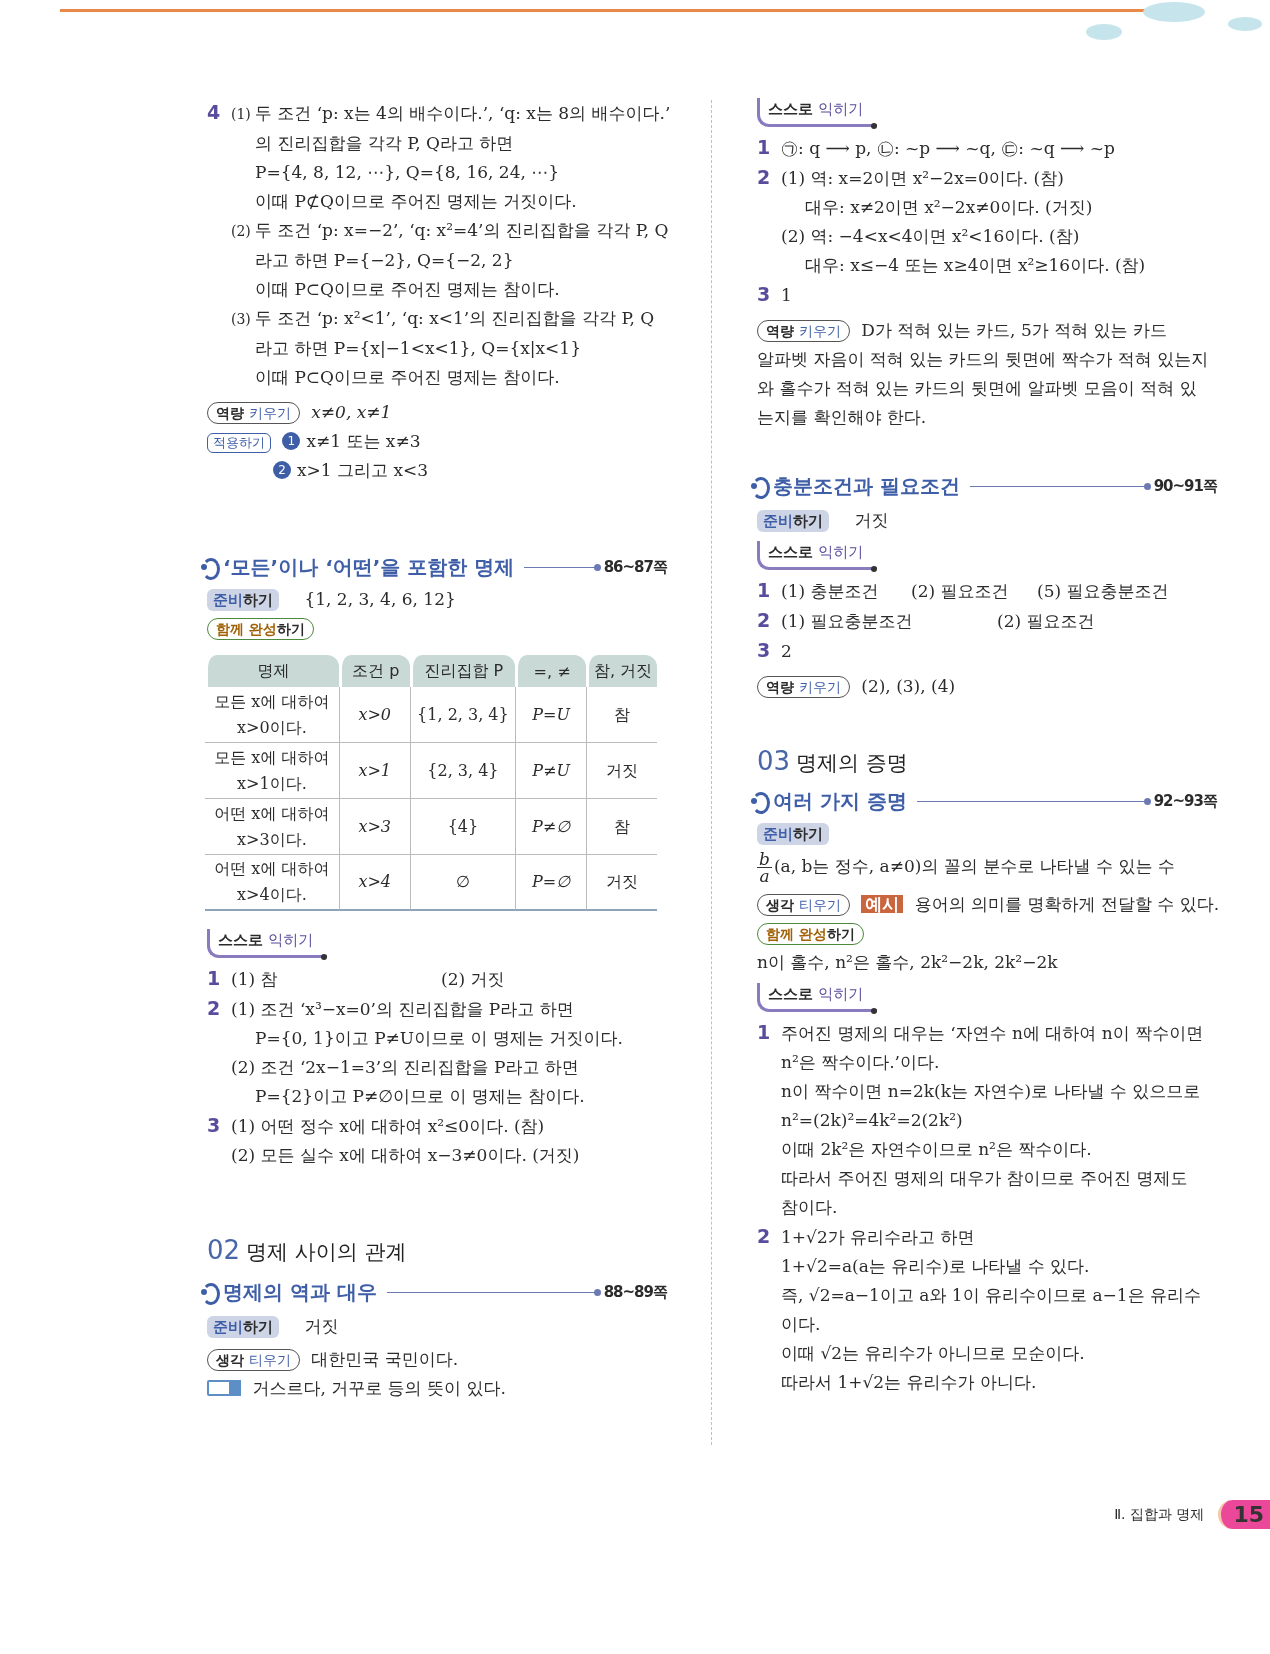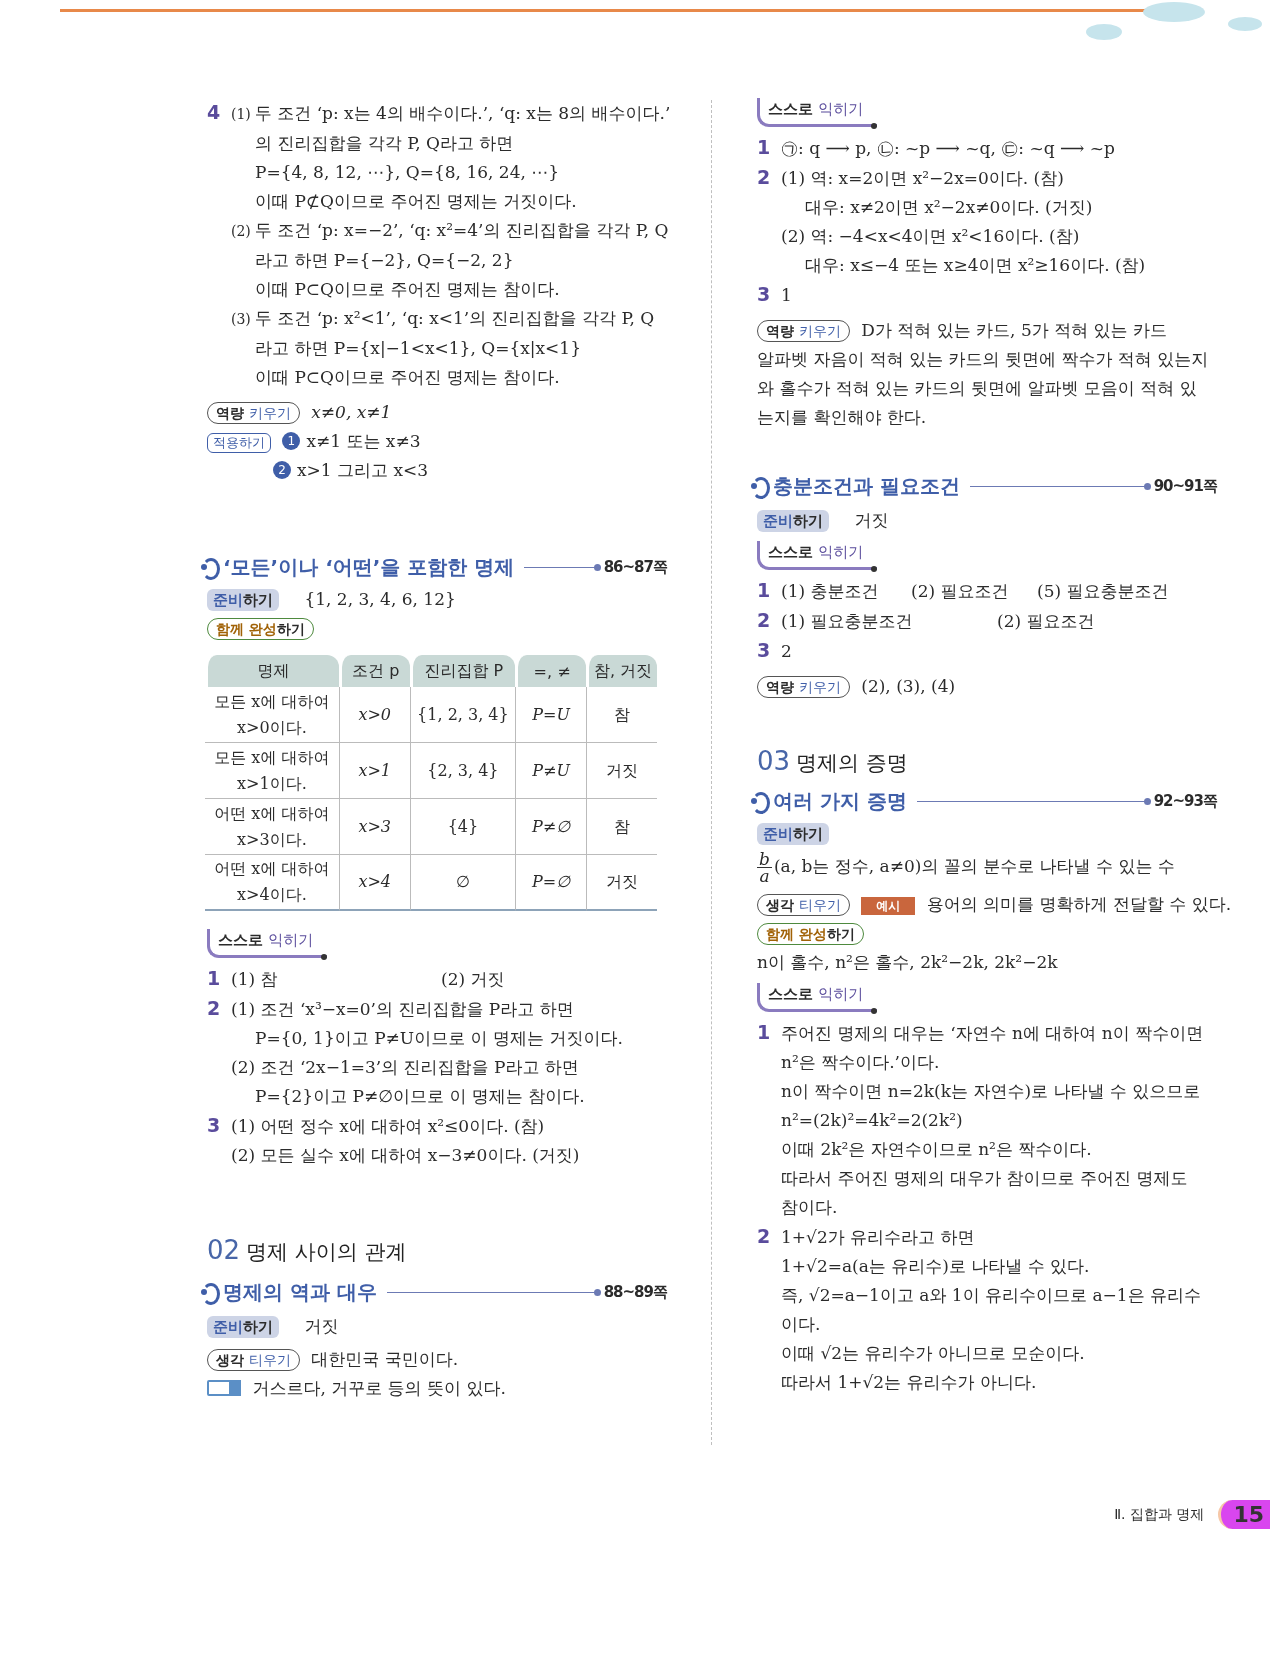--- a/index.html
+++ b/index.html
@@ -20,40 +20,40 @@
   .tag-prep { display: inline-block; background: #cdd4e6; border-radius: 6px; padding: 0 6px; font-family: "DejaVu Sans", sans-serif; font-weight: bold; font-size: 15px; line-height: 22px; margin-right: 20px; }
   .tag-prep .c { color: #3f5ea8; }
   .tag-pill { display: inline-block; border: 1.5px solid #555; border-radius: 11px; padding: 0 8px; font-family: "DejaVu Sans", sans-serif; font-weight: bold; font-size: 14px; line-height: 20px; margin-right: 6px; }
   .tag-pill .c { color: #3f5ea8; font-weight: normal; }
   .tag-green { border-color: #4e8a3e; }
   .tag-green .g { color: #a16207; }
   .tag-apply { display: inline-block; border: 1.5px solid #3f5ea8; border-radius: 6px; padding: 0 5px; color: #3f5ea8; font-family: "DejaVu Sans", sans-serif; font-size: 13px; line-height: 18px; margin-right: 6px; }
   .tag-self { display: inline-block; position: relative; font-family: "DejaVu Sans", sans-serif; font-weight: bold; font-size: 15px; padding: 0 14px 4px 8px; border-left: 3px solid #8a7bbf; border-bottom: 3px solid #8a7bbf; border-radius: 0 0 0 12px; line-height: 22px; }
   .tag-self .c { color: #5a4c9c; font-weight: normal; }
   .tag-self::after { content: ""; position: absolute; right: 0; bottom: -5px; width: 6px; height: 6px; border-radius: 50%; background: #333; }
-  .tag-ex { display: inline-block; background: #c9663d; color: #fff; font-family: "DejaVu Sans", sans-serif; font-size: 12px; font-weight: bold; padding: 0 15px; line-height: 18px; margin-right: 6px; }
+  .tag-ex { display: inline-block; background: #c9663d; color: #fff; font-family: "DejaVu Sans", sans-serif; font-size: 17px; font-weight: bold; padding: 0 4px; line-height: 18px; margin-right: 6px; }
   .circle-num { display: inline-block; width: 18px; height: 18px; border-radius: 50%; background: #3f5ea8; color: #fff; font-family: "DejaVu Sans", sans-serif; font-size: 12px; line-height: 18px; text-align: center; margin-right: 6px; vertical-align: 2px; }
   .sec-head { display: flex; align-items: center; height: 32px; }
   .sec-head .bullet { width: 20px; height: 20px; position: relative; margin-right: 4px; }
   .sec-head .bullet::before { content: ""; position: absolute; left: 2px; top: 7px; width: 6px; height: 6px; border-radius: 50%; background: #3f5ea8; }
   .sec-head .bullet::after { content: ""; position: absolute; left: 3px; top: 1px; width: 12px; height: 16px; border: 3px solid #3f5ea8; border-left-color: transparent; border-radius: 50%; }
   .sec-head .title { font-family: "DejaVu Sans", sans-serif; font-weight: bold; font-size: 20px; color: #3f5ea8; white-space: nowrap; }
   .sec-head .line { flex: 1; height: 1px; background: #6c7ab4; margin: 0 6px 0 10px; position: relative; }
   .sec-head .line::after { content: ""; position: absolute; right: -3px; top: -3px; width: 7px; height: 7px; border-radius: 50%; background: #6c7ab4; }
   .sec-head .pages { font-family: "DejaVu Sans", sans-serif; font-size: 15px; font-weight: bold; letter-spacing: -1px; white-space: nowrap; }
   .chap-head { font-family: "DejaVu Sans", sans-serif; font-weight: normal; font-size: 21px; color: #222; height: 40px; line-height: 40px; }
   .chap-head .cnum { color: #4866a8; font-size: 26px; margin-right: 6px; }
   table.tt { border-collapse: separate; border-spacing: 0; width: 452px; font-size: 16px; margin-left: -2px; }
   table.tt th { background: #c9d9d6; font-family: "DejaVu Sans", sans-serif; font-weight: normal; font-size: 16px; height: 32px; border-radius: 12px 12px 0 0; border-left: 3px solid #fff; }
   table.tt td { text-align: center; border-bottom: 1px solid #bbb; border-left: 1px solid #bbb; height: 56px; line-height: 26px; }
   table.tt td:first-child { border-left: none; margin-top: 24px; }
   table.tt tr:last-child td { border-bottom: 2px solid #8da3b8; }
   .footer { position: absolute; top: 1500px; right: 0; display: flex; align-items: center; }
   .footer .chap { font-family: "DejaVu Sans", sans-serif; font-size: 14px; margin-right: 14px; }
-  .footer .pagenum { background: #d946ef; color: #333; font-family: "DejaVu Sans", sans-serif; font-weight: bold; font-size: 22px; border-radius: 18px 0 0 18px; padding: 2px 6px 2px 12px; border-left: 3px solid #f6c8a8; }
+  .footer .pagenum { background: #ec4899; color: #333; font-family: "DejaVu Sans", sans-serif; font-weight: bold; font-size: 22px; border-radius: 18px 0 0 18px; padding: 2px 6px 2px 12px; border-left: 3px solid #f6c8a8; }
   .frac { display: inline-block; vertical-align: middle; text-align: center; font-style: italic; line-height: 16px; margin-right: 2px; }
   .frac span { display: block; }
   .frac .top { border-bottom: 1px solid #333; padding: 0 2px; }
   .kbd-icon { display: inline-block; width: 34px; height: 16px; border: 2px solid #5b8fc6; border-radius: 2px; position: relative; vertical-align: -2px; margin-right: 6px; }
   .kbd-icon::after { content: ""; position: absolute; right: -2px; top: -2px; width: 12px; height: 16px; background: #5b8fc6; }
 </style>
 </head>
 <body>
 
 <div class="top-rule"></div>

